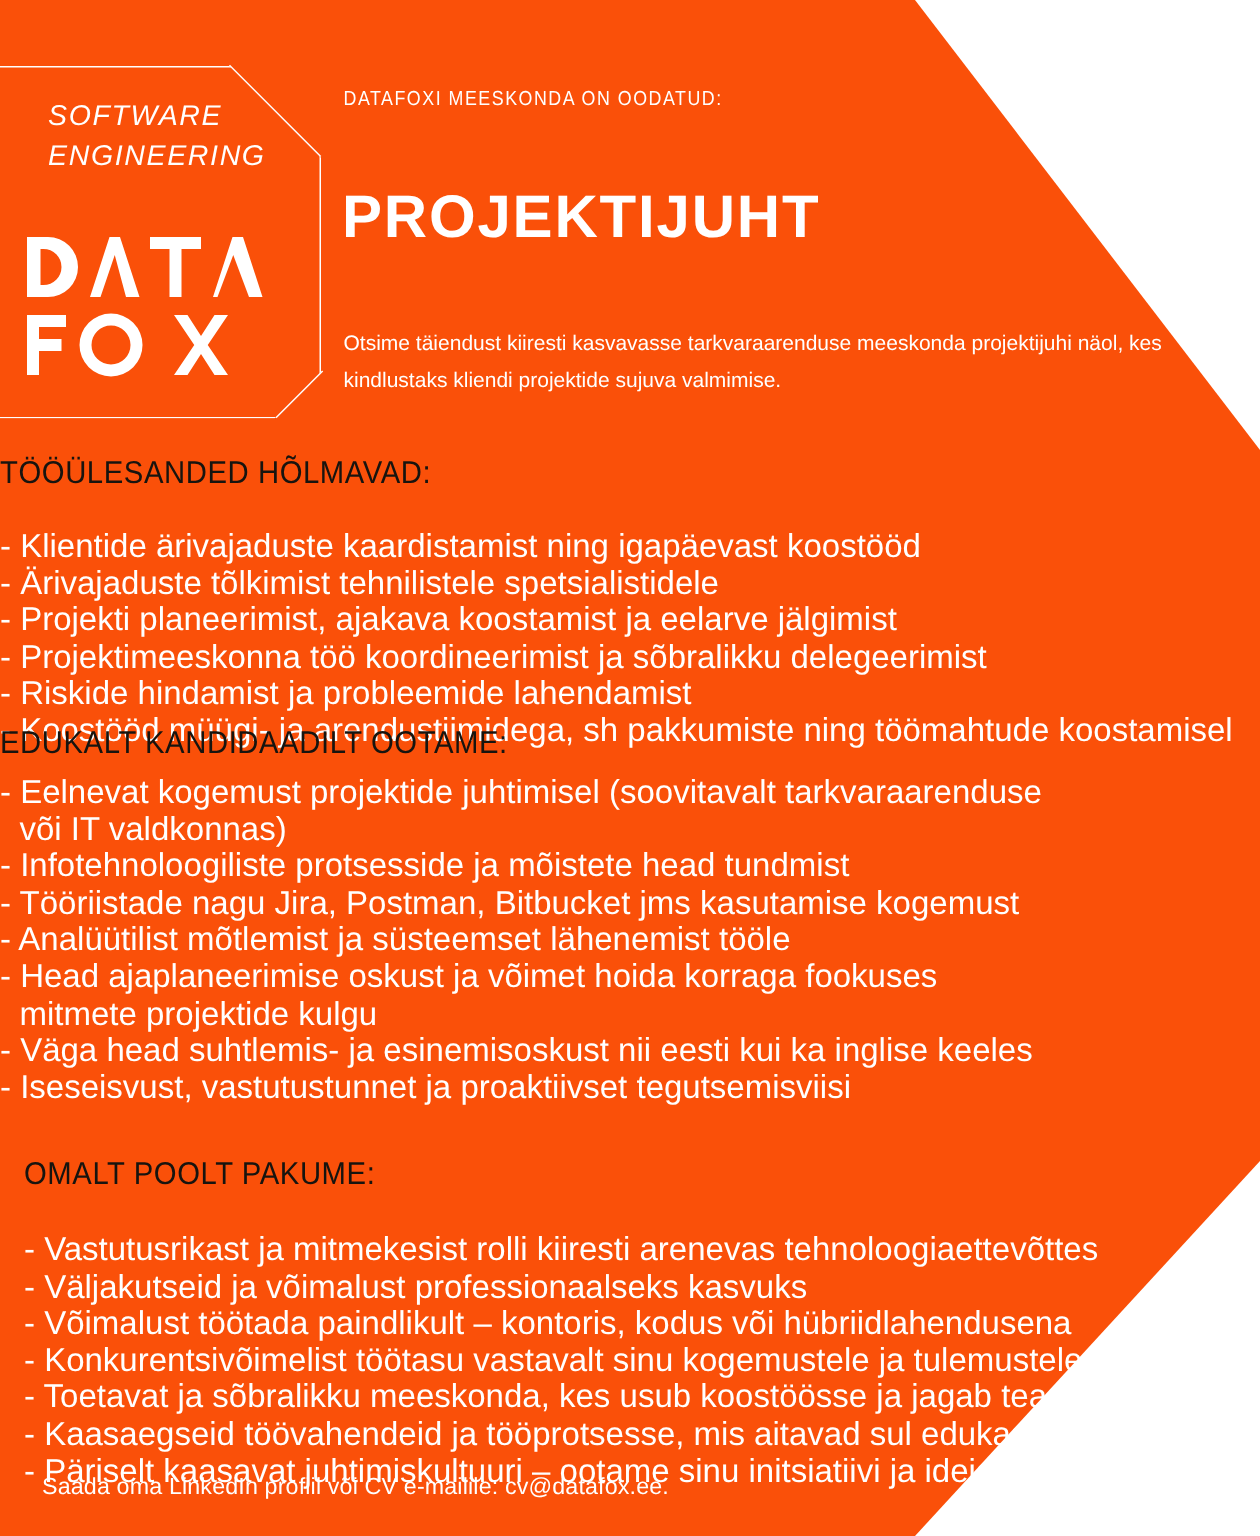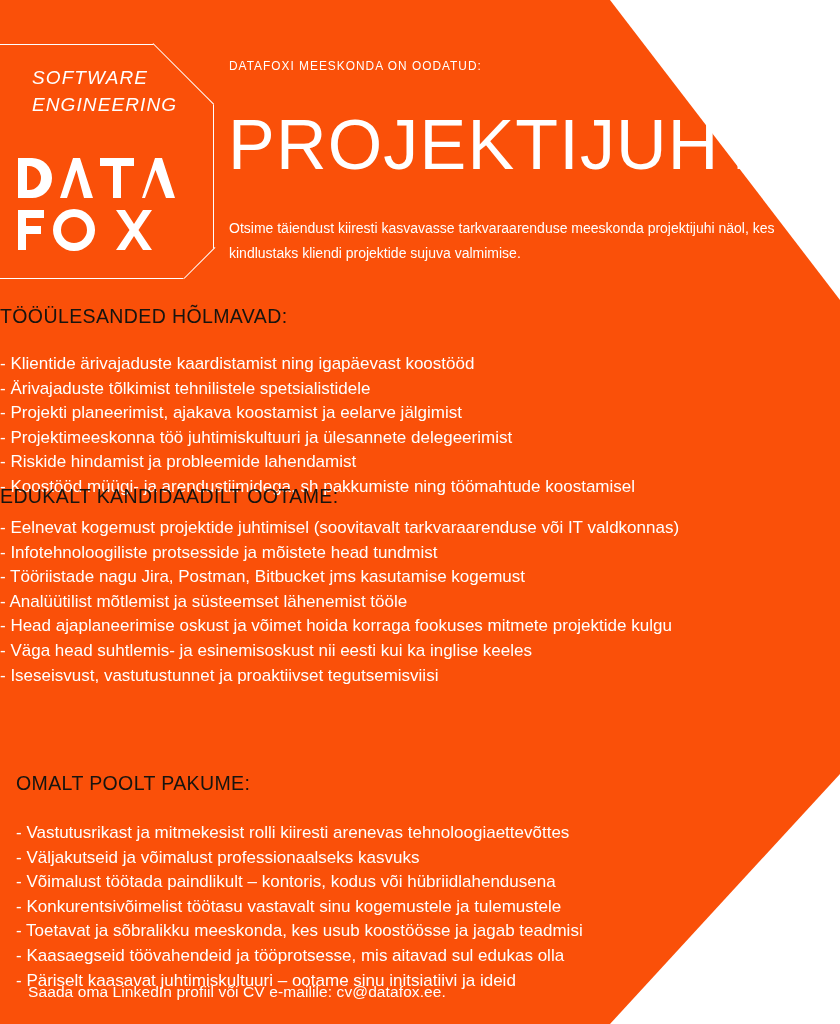--- a/index.html
+++ b/index.html
@@ -118,23 +118,23 @@
     letter-spacing: 1.15px;
     font-weight: 400;
     transform: scaleX(0.88);
     transform-origin: left center;
   }
   #job-title {
     position: absolute;
     left: 228px;
     top: 110px;
     color: #ffffff;
-    font-size: 70px;
+    font-size: 40px;
     line-height: 70px;
-    font-weight: 400;
+    font-weight: 700;
     letter-spacing: 1.2px;
   }
   #intro {
     position: absolute;
     left: 229px;
     top: 216px;
     width: 600px;
     color: #ffffff;
     font-size: 14px;
     line-height: 25px;
@@ -152,21 +152,21 @@
     transform-origin: left center;
     margin: 0;
   }
   .bullets {
     list-style: none;
     margin: 0;
     padding: 0;
     color: #ffffff;
   }
   .bullets li {
-    font-size: 17px;
+    font-size: 22px;
     line-height: 24.6px;
     font-weight: 300;
     padding-left: 13px;
     text-indent: -13px;
     margin: 0;
   }
   #section-tasks        { top: 304px; }
   #section-tasks ul     { margin-top: 24px; }
   #section-expectations { top: 484px; }
   #section-expectations ul { margin-top: 8px; width: 700px; }
@@ -228,21 +228,21 @@
   <div id="job-title">PROJEKTIJUHT</div>
 
   <div id="intro">Otsime täiendust kiiresti kasvavasse tarkvaraarenduse meeskonda projektijuhi näol, kes kindlustaks kliendi projektide sujuva valmimise.</div>
 
   <section class="section" id="section-tasks">
     <h2 class="section-heading">TÖÖÜLESANDED HÕLMAVAD:</h2>
     <ul class="bullets">
       <li>- Klientide ärivajaduste kaardistamist ning igapäevast koostööd</li>
       <li>- Ärivajaduste tõlkimist tehnilistele spetsialistidele</li>
       <li>- Projekti planeerimist, ajakava koostamist ja eelarve jälgimist</li>
-      <li>- Projektimeeskonna töö juhtimiskultuuri ja ülesannete delegeerimist</li>
+      <li>- Projektimeeskonna töö koordineerimist ja sõbralikku delegeerimist</li>
       <li>- Riskide hindamist ja probleemide lahendamist</li>
       <li>- Koostööd müügi- ja arendustiimidega, sh pakkumiste ning töömahtude koostamisel</li>
     </ul>
   </section>
 
   <section class="section" id="section-expectations">
     <h2 class="section-heading">EDUKALT KANDIDAADILT OOTAME:</h2>
     <ul class="bullets">
       <li>- Eelnevat kogemust projektide juhtimisel (soovitavalt tarkvaraarenduse või IT valdkonnas)</li>
       <li>- Infotehnoloogiliste protsesside ja mõistete head tundmist</li>

